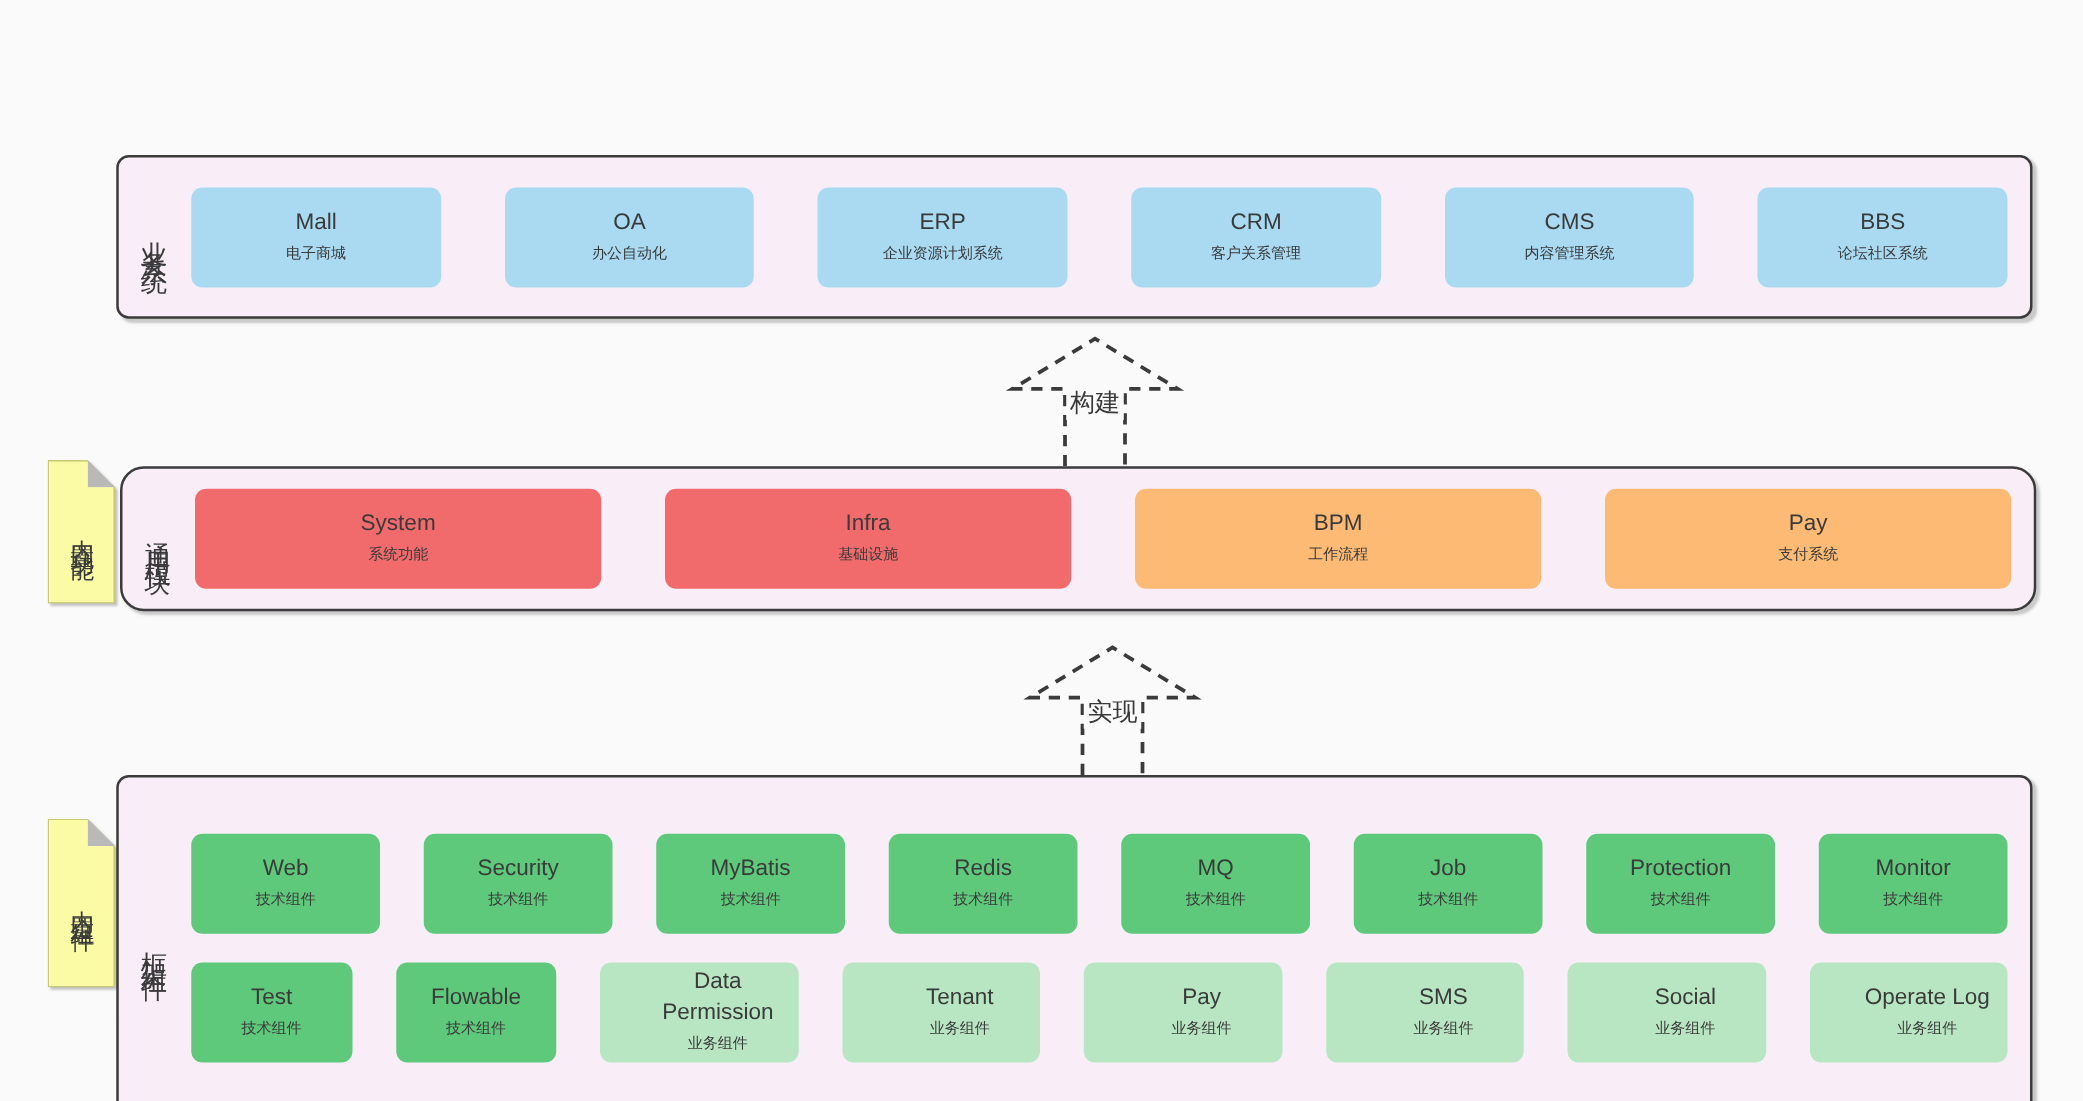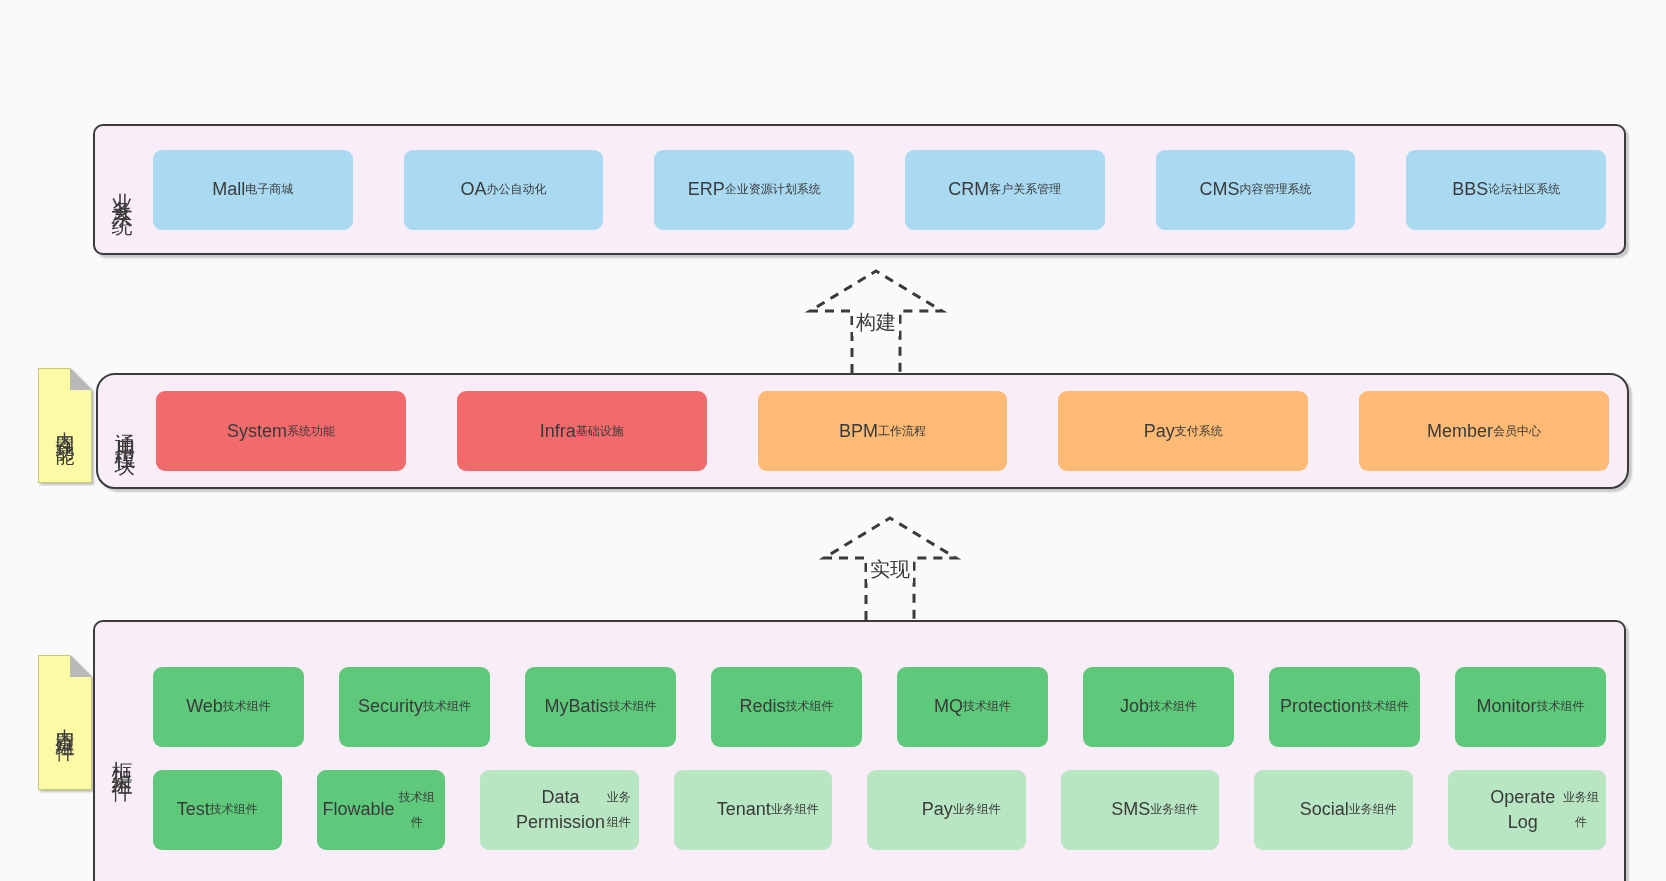--- a/index.html
+++ b/index.html
@@ -24,21 +24,21 @@
     font-size:21px; letter-spacing:7px; line-height:1.05; white-space:nowrap;
   }
   .content {
     flex:1; padding:0 18px 0 4px;
     display:flex; flex-direction:column; justify-content:center; gap:23px;
   }
   .row  { display:flex; gap:51px; }
   .row.cols8 { gap:35px; }
   .box {
     flex:1; height:80px; border-radius:9px;
-    display:flex; flex-direction:row; align-items:center; justify-content:center;
+    display:flex; flex-direction:column; align-items:center; justify-content:center;
     text-align:center; line-height:25px; padding:2px 6px; overflow:hidden;
   }
   .box .en { font-size:18px; }
   .box .zh { font-size:12px; }
   .box.blue       { background:#a9daf2; }
   .box.red        { background:#f16b6c; }
   .box.pink       { background:#fdba74; }
   .box.green      { background:#5ec97b; }
   .box.lightgreen { background:#b8e6c3;padding-left:36px; }
 
@@ -142,24 +142,20 @@
           <span class="zh">基础设施</span>
         </div>
         <div class="box pink">
           <span class="en">BPM</span>
           <span class="zh">工作流程</span>
         </div>
         <div class="box pink">
           <span class="en">Pay</span>
           <span class="zh">支付系统</span>
         </div>
-        <div class="box pink">
-          <span class="en">Member</span>
-          <span class="zh">会员中心</span>
-        </div>
       </div>
     </div>
   </section>
 
   <div class="up-arrow" id="arrow-implement">
     <svg viewBox="0 0 150 105">
       <path d="M51,105 L51,43 L9,43 L75,3 L141,43 L99,43 L99,105" fill="none" stroke="#3b3b3b" stroke-width="3" stroke-dasharray="9,7"></path>
     </svg>
     <span class="arrow-label">实现</span>
   </div>

